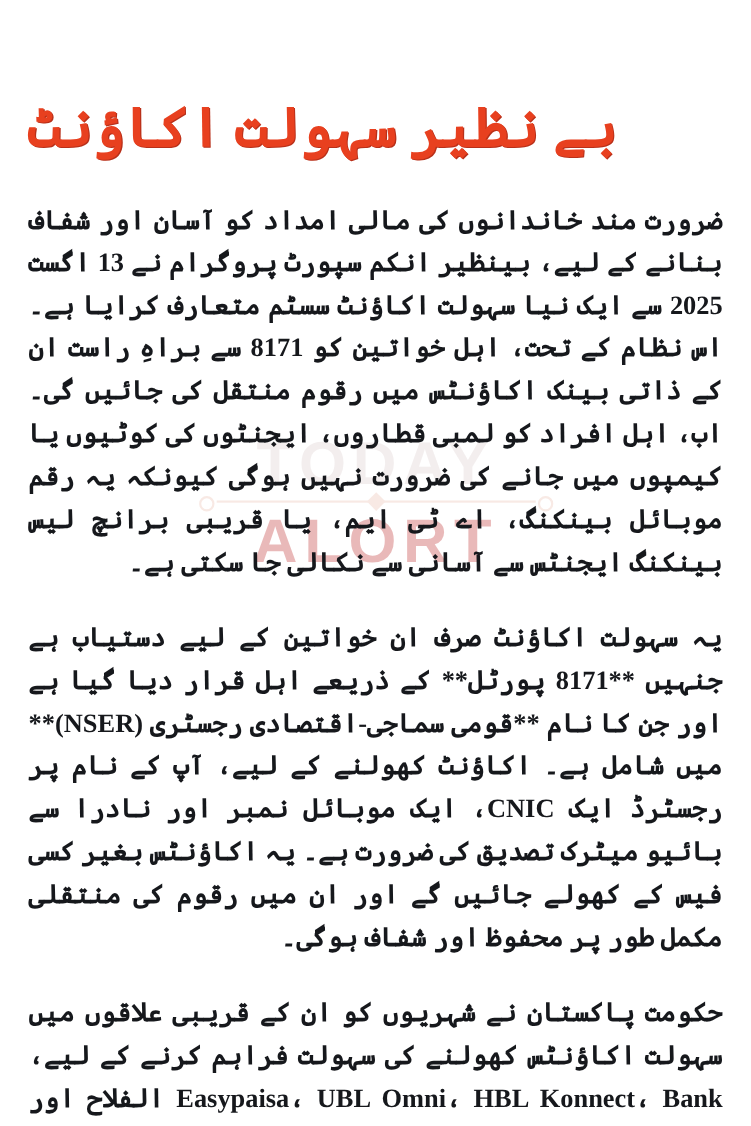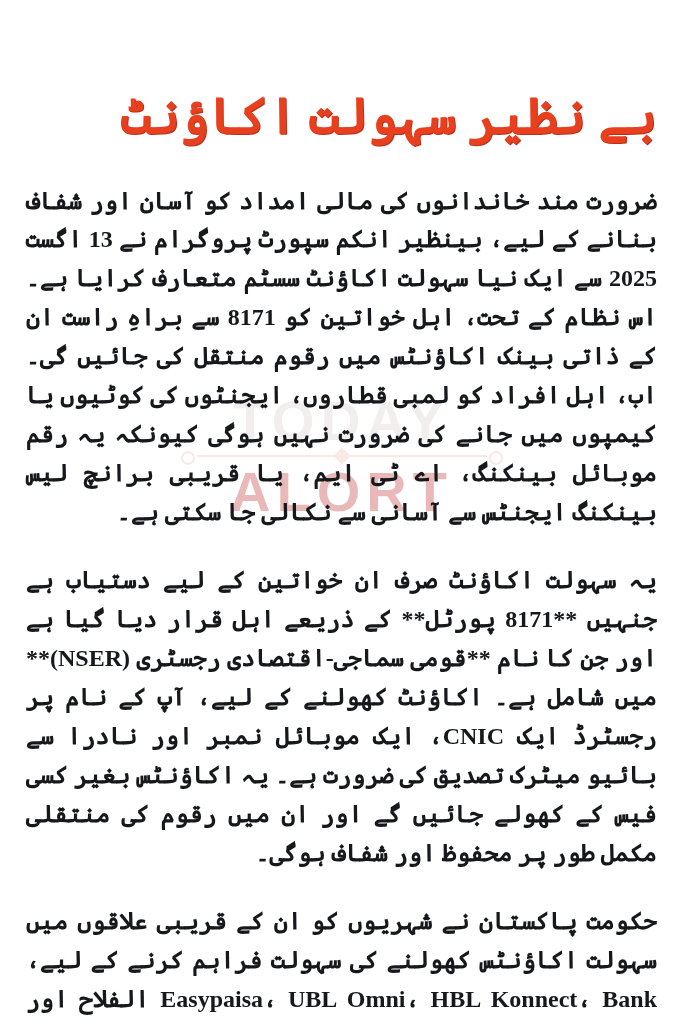--- a/index.html
+++ b/index.html
@@ -88,21 +88,21 @@
     border: 2px solid #e9b8a8;
     border-radius: 50%;
   }
   .wm-divider .tip-l { left: 4px; }
   .wm-divider .tip-r { right: 4px; }
 
   
   .title {
     position: relative;
     z-index: 2;
-    text-align: right;
+    text-align: left;
     font-family: "Liberation Serif", "DejaVu Serif", serif;
     font-weight: bold;
     font-size: 50px;
     line-height: 1.25;
     color: #e8401f;
     margin: 55px 0 34px 0;
     text-shadow: 1px 1px 0 #b8301a;
     direction: rtl;
   }
 

